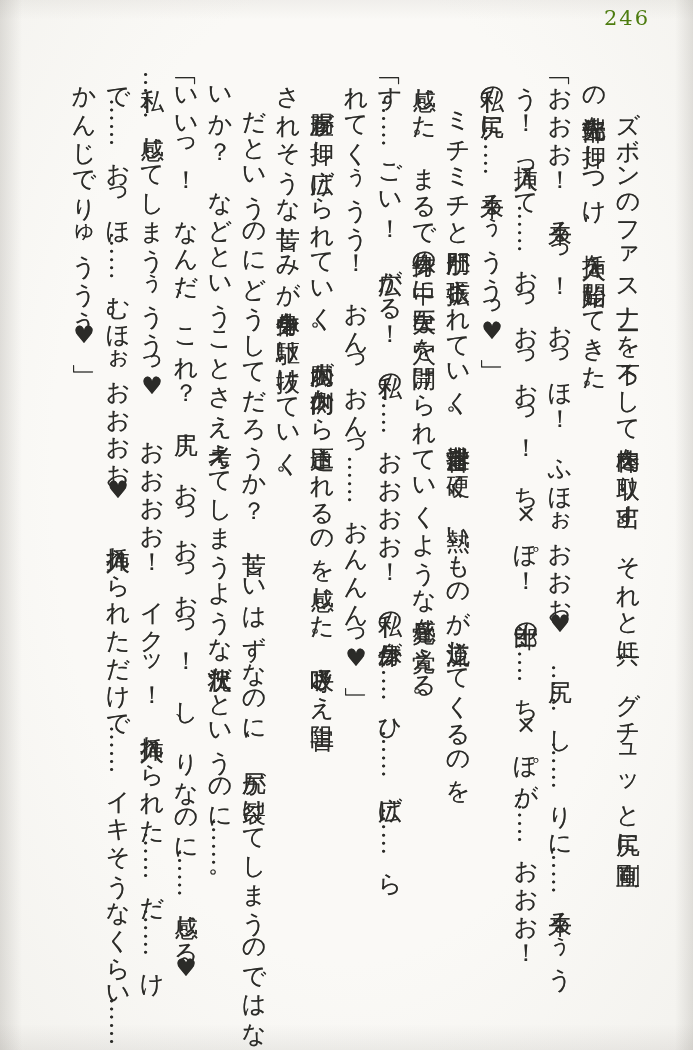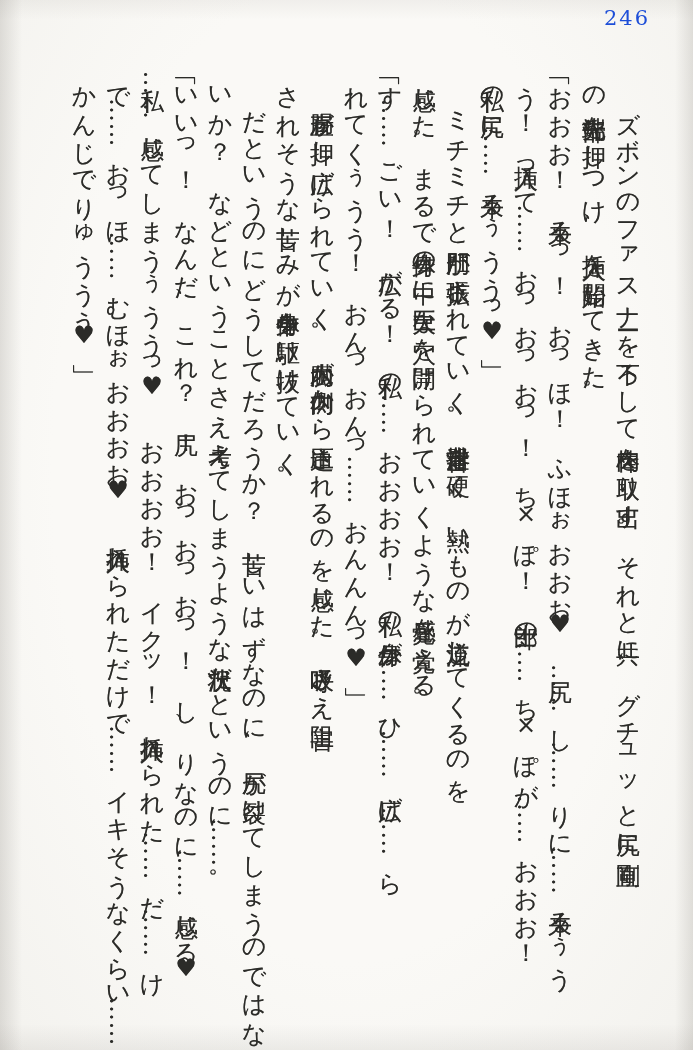--- a/index.html
+++ b/index.html
@@ -23,21 +23,21 @@
       linear-gradient(to bottom, rgba(120,115,108,0.08), rgba(120,115,108,0) 20px),
       linear-gradient(to top,    rgba(120,115,108,0.10), rgba(120,115,108,0) 26px),
       radial-gradient(ellipse at 50% 45%, #faf9f6 60%, #f3f2ee 100%);
   }
   .page-number {
     position: absolute;
     top: 6px;
     left: 604px;
     font-size: 21px;
     letter-spacing: 2px;
-    color: #1d4ed8;
+    color: #4d7c0f;
   }
   .text-block {
     position: absolute;
     top: 70px;
     right: 48px;
     height: 968px;
     writing-mode: vertical-rl;
     text-orientation: mixed;
     font-size: 24px;
     line-height: 34px;

